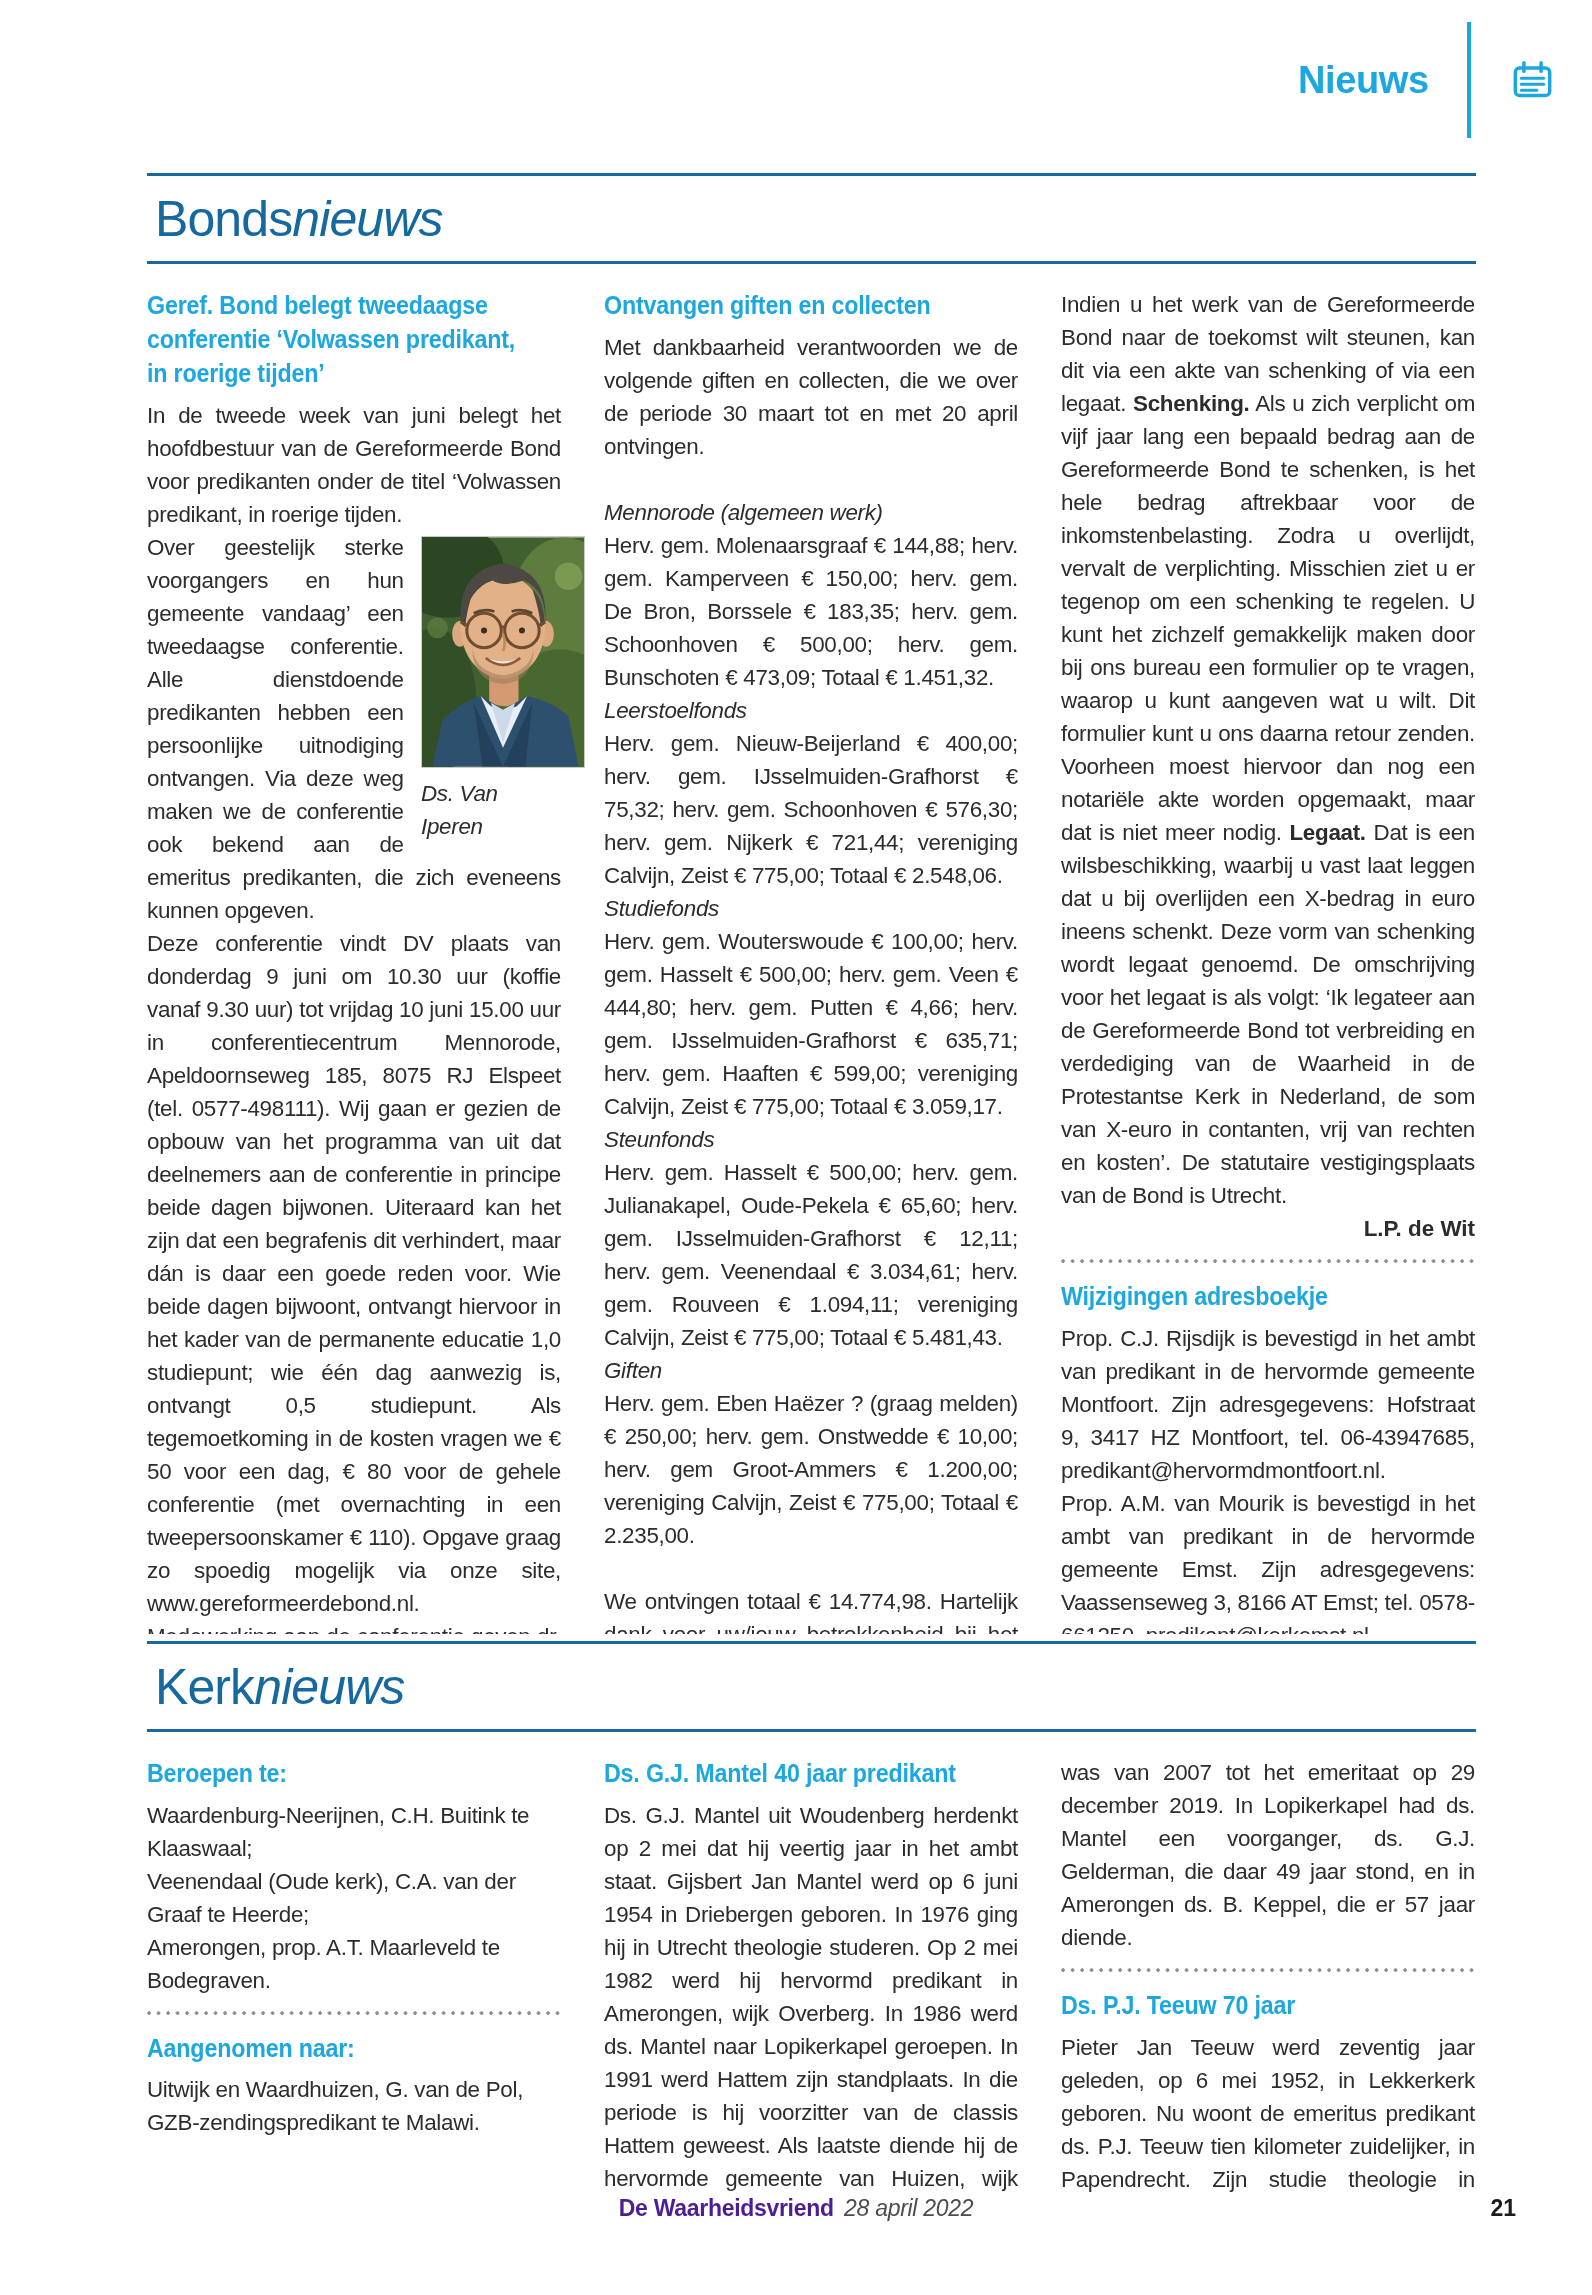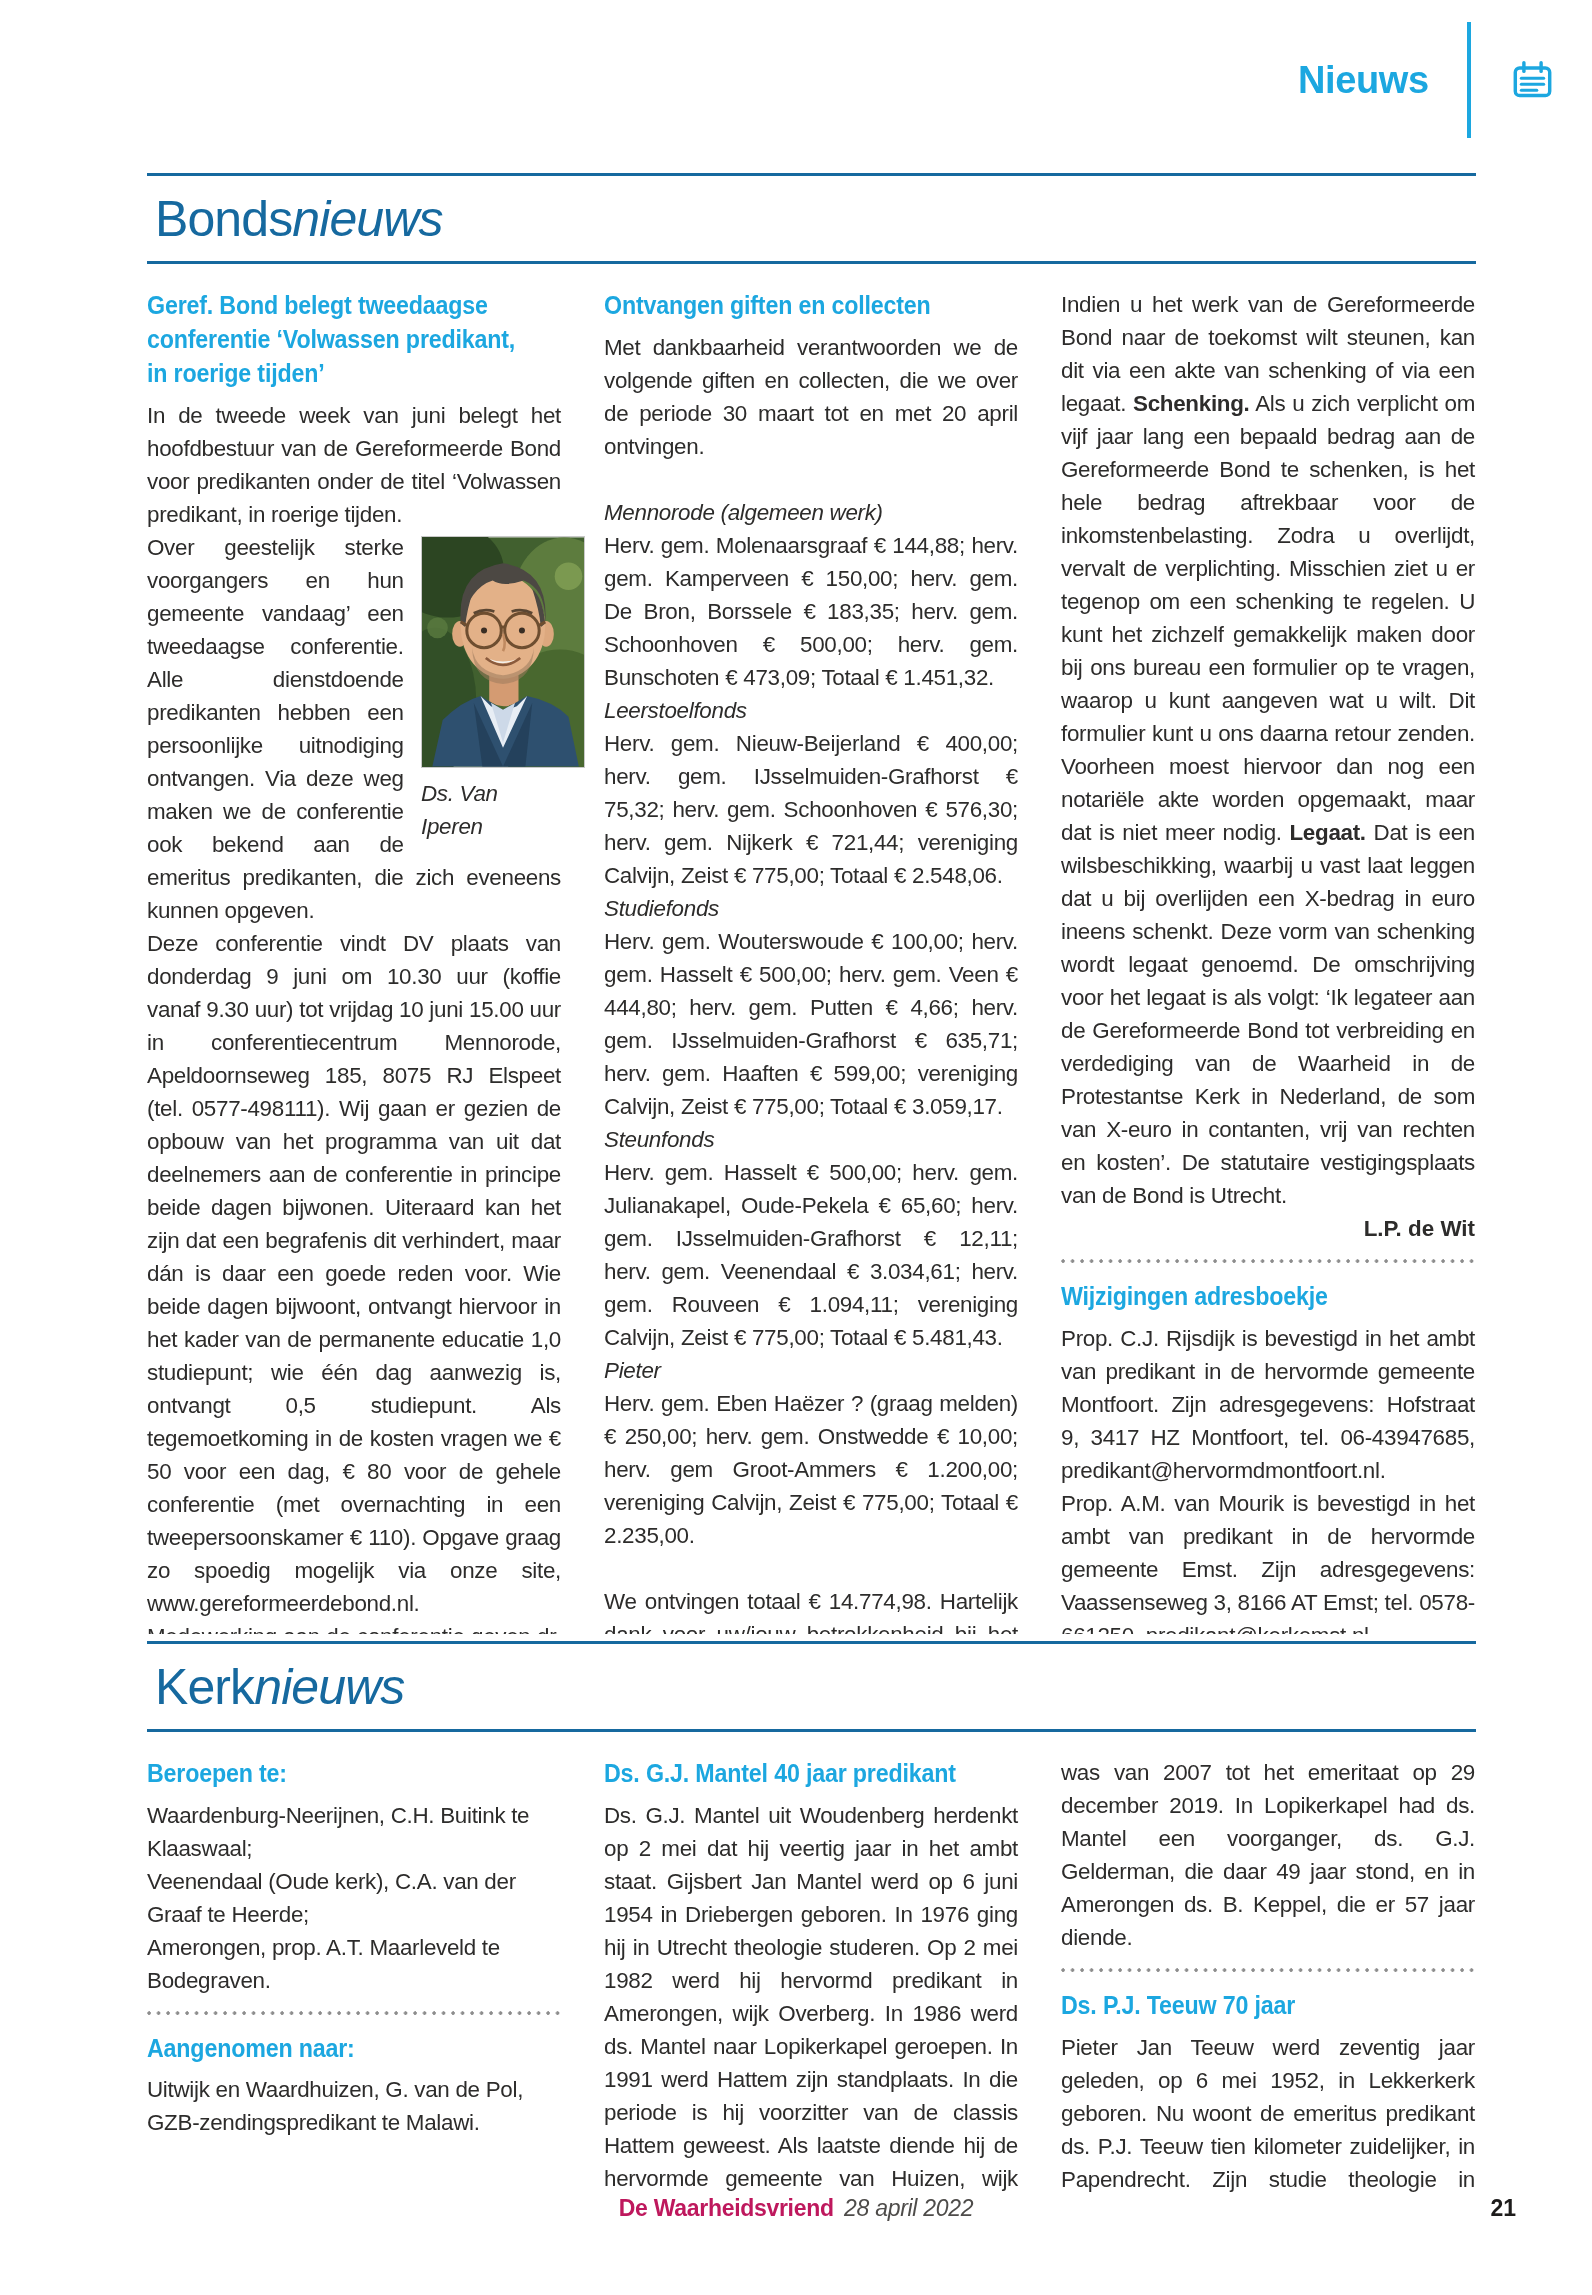--- a/index.html
+++ b/index.html
@@ -41,21 +41,21 @@
             background-image:radial-gradient(circle at 2.2px 2.2px,#8d8d8d 1.7px,transparent 2px);
             background-size:9.5px 4.3px; background-repeat:repeat-x; }
   
   .portrait { float:right; width:140px; margin:5.2px 0 3.5px 17.3px; }
   .portrait svg { display:block; border:0.9px solid #c9c9c9; }
   .portrait figcaption { font-style:italic; font-size:22.4px; margin-top:8.6px;
                          letter-spacing:-0.3px; color:#2d2c2b; text-align:left; }
   
   .footer { position:absolute; top:2195px; left:0; width:100%; text-align:center;
             font-size:23px; letter-spacing:-0.3px; }
-  .footer .mag  { font-weight:bold; color:#be185d; }
+  .footer .mag  { font-weight:bold; color:#4c1d95; }
   .footer .date { font-style:italic; color:#4e4c4a; margin-left:10.4px; }
   .pagenum { position:absolute; top:2195px; right:76px; font-size:23px; font-weight:bold; color:#1d1c1b; }
 </style>
 </head>
 <body>
 
 <div class="page">
 
   <div class="hdr">
     <span class="hdr-label">Nieuws</span>
@@ -141,21 +141,21 @@
         <p class="body">Met dankbaarheid verantwoorden we de volgende giften en collecten, die we over de periode 30 maart tot en met 20 april ontvingen.</p>
         <div class="spacer"></div>
         <p class="body it-head">Mennorode (algemeen werk)</p>
         <p class="body">Herv. gem. Molenaarsgraaf € 144,88; herv. gem. Kamperveen € 150,00; herv. gem. De Bron, Borssele € 183,35; herv. gem. Schoonhoven € 500,00; herv. gem. Bunschoten € 473,09; Totaal € 1.451,32.</p>
         <p class="body it-head">Leerstoelfonds</p>
         <p class="body">Herv. gem. Nieuw-Beijerland € 400,00; herv. gem. IJsselmuiden-Grafhorst € 75,32; herv. gem. Schoonhoven € 576,30; herv. gem. Nijkerk € 721,44; vereniging Calvijn, Zeist € 775,00; Totaal € 2.548,06.</p>
         <p class="body it-head">Studiefonds</p>
         <p class="body">Herv. gem. Wouterswoude € 100,00; herv. gem. Hasselt € 500,00; herv. gem. Veen € 444,80; herv. gem. Putten € 4,66; herv. gem. IJsselmuiden-Grafhorst € 635,71; herv. gem. Haaften € 599,00; vereniging Calvijn, Zeist € 775,00; Totaal € 3.059,17.</p>
         <p class="body it-head">Steunfonds</p>
         <p class="body">Herv. gem. Hasselt € 500,00; herv. gem. Julianakapel, Oude-Pekela € 65,60; herv. gem. IJsselmuiden-Grafhorst € 12,11; herv. gem. Veenendaal € 3.034,61; herv. gem. Rouveen € 1.094,11; vereniging Calvijn, Zeist € 775,00; Totaal € 5.481,43.</p>
-        <p class="body it-head">Pieter</p>
+        <p class="body it-head">Giften</p>
         <p class="body">Herv. gem. Eben Haëzer ? (graag melden) € 250,00; herv. gem. Onstwedde € 10,00; herv. gem Groot-Ammers € 1.200,00; vereniging Calvijn, Zeist € 775,00; Totaal € 2.235,00.</p>
         <div class="spacer"></div>
         <p class="body">We ontvingen totaal € 14.774,98. Hartelijk dank voor uw/jouw betrokkenheid bij het werk van de Gereformeerde Bond. Het IBAN-nummer luidt NL98INGB0000138421 t.n.v. Gereformeerde Bond te Apeldoorn. Wilt u de bestemming van uw bijdrage en woonplaats duidelijk vermelden?</p>
       </div>
 
       <div class="col">
         <p class="body"><span>Indien u het werk van de Gereformeerde Bond naar de toekomst wilt steunen, kan dit via een akte van schenking of via een legaat. </span><span style="font-weight: bold;">Schenking.</span><span> Als u zich verplicht om vijf jaar lang een bepaald bedrag aan de Gereformeerde Bond te schenken, is het hele bedrag aftrekbaar voor de inkomstenbelasting. Zodra u overlijdt, vervalt de verplichting. Misschien ziet u er tegenop om een schenking te regelen. U kunt het zichzelf gemakkelijk maken door bij ons bureau een formulier op te vragen, waarop u kunt aangeven wat u wilt. Dit formulier kunt u ons daarna retour zenden. Voorheen moest hiervoor dan nog een notariële akte worden opgemaakt, maar dat is niet meer nodig. </span><span style="font-weight: bold;">Legaat.</span><span> Dat is een wilsbeschikking, waarbij u vast laat leggen dat u bij overlijden een X-bedrag in euro ineens schenkt. Deze vorm van schenking wordt legaat genoemd. De omschrijving voor het legaat is als volgt: ‘Ik legateer aan de Gereformeerde Bond tot verbreiding en verdediging van de Waarheid in de Protestantse Kerk in Nederland, de som van X-euro in contanten, vrij van rechten en kosten’. De statutaire vestigingsplaats van de Bond is Utrecht.</span></p>
         <div class="signature">L.P. de Wit</div>
         <div class="dotted"></div>
         <h2 class="h-cyan">Wijzigingen adresboekje</h2>

